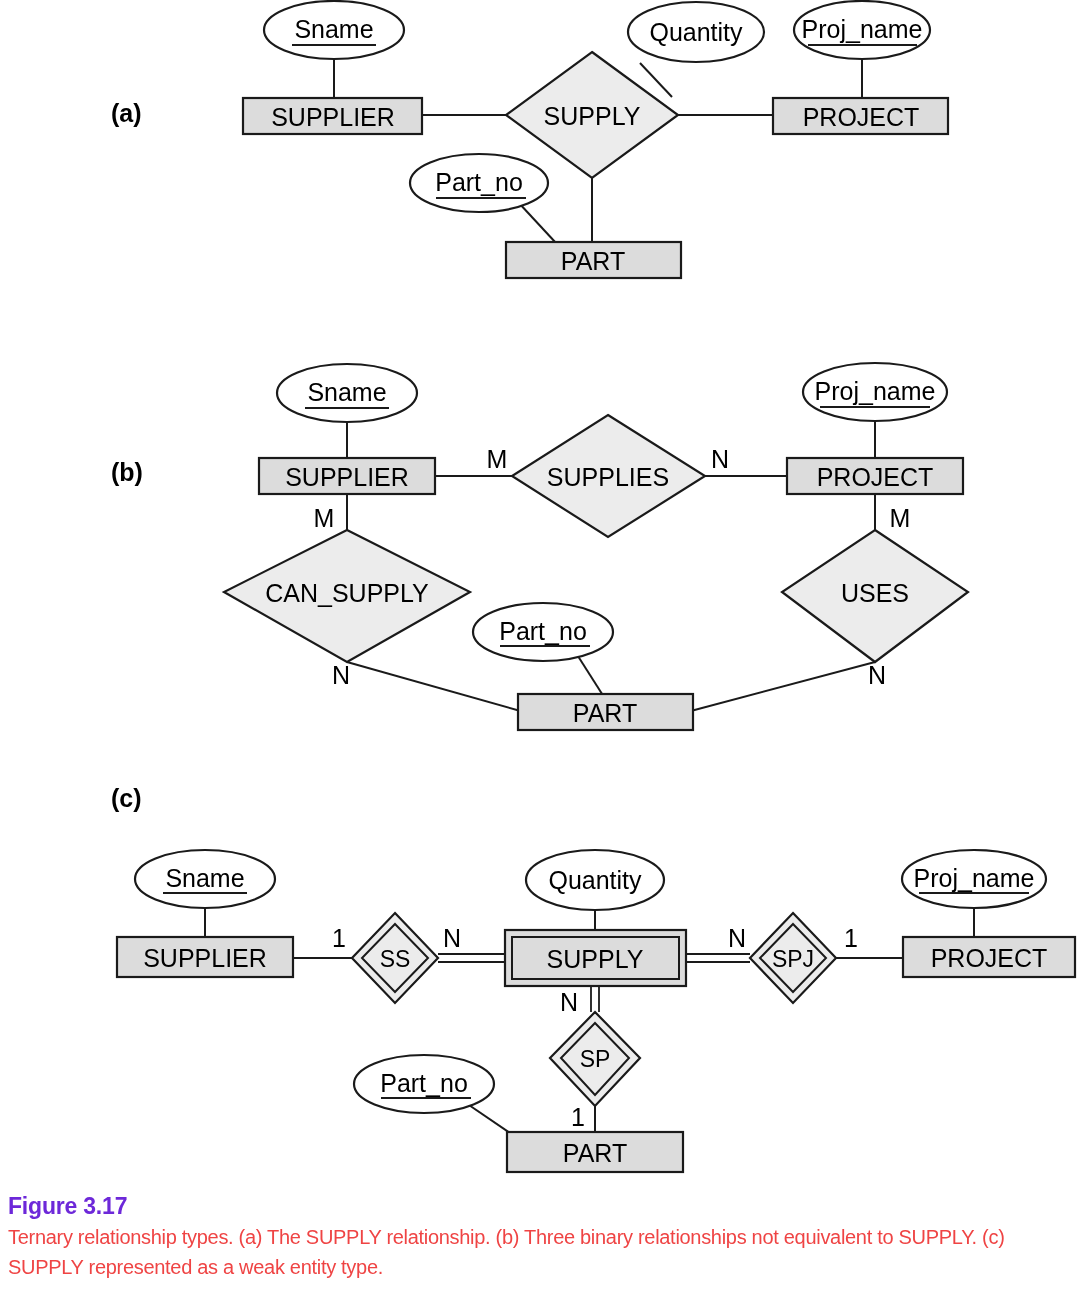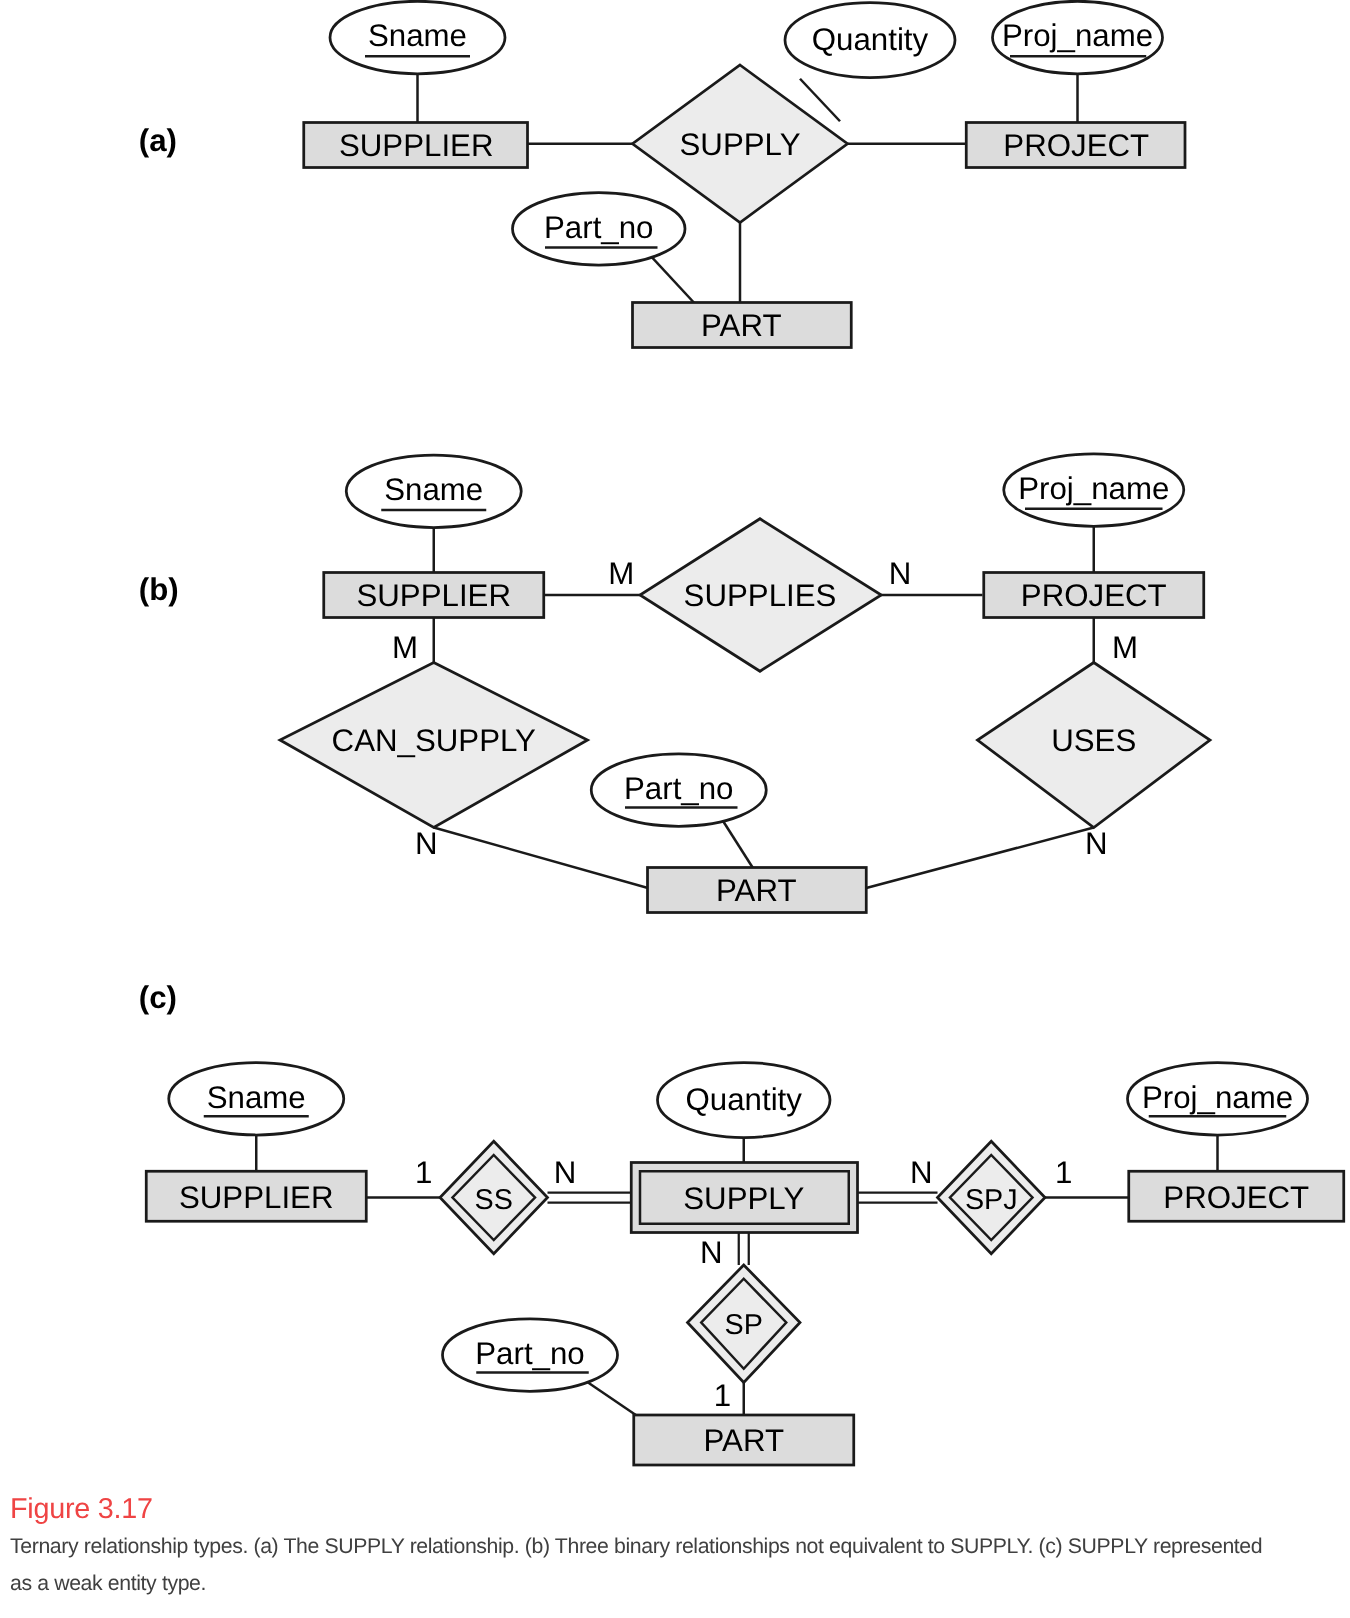--- a/index.html
+++ b/index.html
@@ -107,30 +107,30 @@
   }
   .caption-block {
     position: absolute;
     left: 8px;
     top: 1192px;
     width: 1064px;
   }
   .caption-title {
     font-family: "Liberation Sans", sans-serif;
     font-size: 23px;
-    font-weight: normal;
-    color: #ef4444;
+    font-weight: bold;
+    color: #6d28d9;
     letter-spacing: -0.2px;
     line-height: 28px;
     margin: 0 0 2px 0;
   }
   .caption-body {
     font-family: "Liberation Sans", sans-serif;
-    font-size: 17px;
-    color: #404040;
+    font-size: 20px;
+    color: #ef4444;
     line-height: 30px;
     letter-spacing: -0.3px;
     margin: 0;
     max-width: 1010px;
   }
 </style>
 </head>
 <body>
 
 <svg id="figure-canvas" viewBox="0 0 1080 1294">

